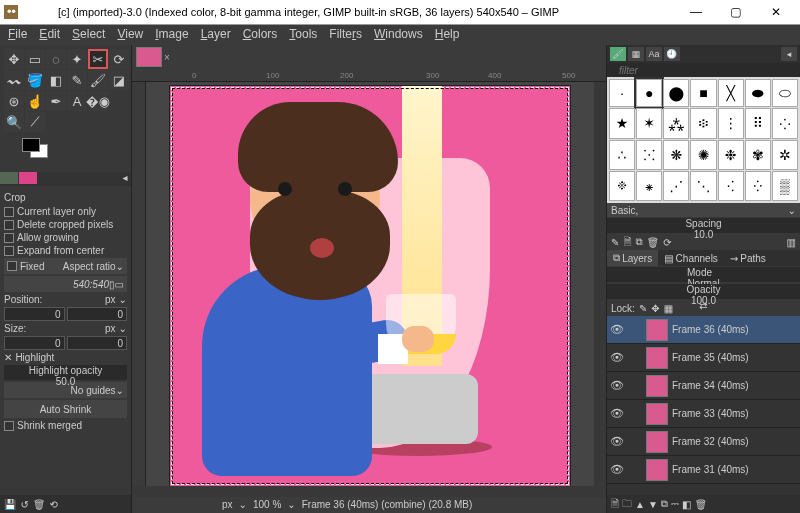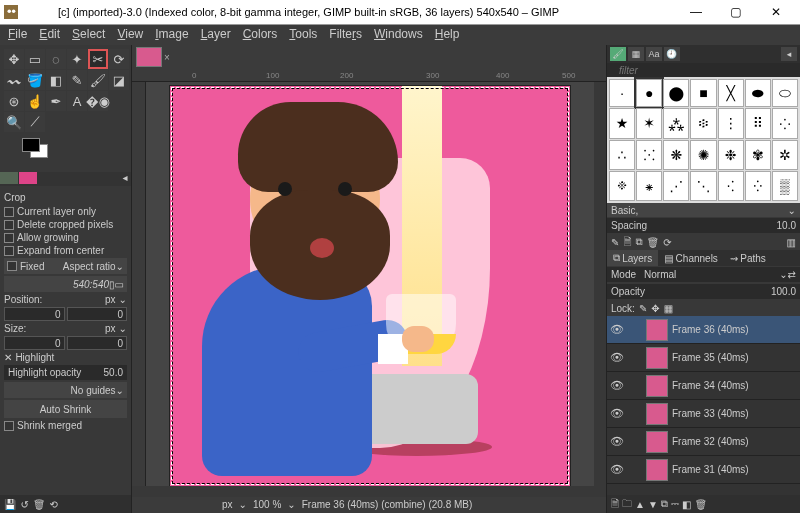--- a/index.html
+++ b/index.html
@@ -62,21 +62,21 @@
 .rd-tabs { height: 18px; background: #2f2f2f; display: flex; align-items: center; gap: 2px; padding: 0 3px; }
 .rd-tabs .t { width: 16px; height: 14px; background: #444; display: flex; align-items: center; justify-content: center; font-size: 9px; }
 .rd-tabs .t.on { background: #5a7; }
 .filter-in { height: 14px; background: #2a2a2a; padding: 0 12px; font-style: italic; color: #777; display: flex; align-items: center; }
 .brush-lbl { height: 14px; background: #444; padding: 0 4px; display: flex; align-items: center; font-style: italic; }
 .brush-grid { background: #ddd; padding: 2px; display: grid; grid-template-columns: repeat(7, 1fr); gap: 1px; height: 126px; overflow: hidden; }
 .brush { background: #fff; border: 1px solid #aaa; display: flex; align-items: center; justify-content: center; color: #000; font-size: 14px; }
 .brush.sel { outline: 2px solid #333; }
 .preset-row { height: 14px; background: #444; display: flex; align-items: center; padding: 0 4px; }
 .preset-row .flex { flex: 1; }
-.slider-row { height: 15px; background: #2a2a2a; display: flex; align-items: center; padding: 0 4px; margin: 1px 0; }
+.slider-row { height: 15px; background: #2a2a2a; display: flex; align-items: center; padding: 0 4px; margin: 1px 0; flex-direction: column; }
 .slider-row .lbl { flex: 1; }
 .icon-row { height: 16px; display: flex; align-items: center; gap: 4px; padding: 0 4px; font-size: 10px; }
 
 .layer-tabs { height: 16px; display: flex; background: #2f2f2f; }
 .layer-tabs .lt { padding: 2px 6px; cursor: pointer; display: flex; align-items: center; gap: 2px; }
 .layer-tabs .lt.on { background: #444; }
 .layer-list { flex: 1; overflow: hidden; background: #333; }
 .layer-item { height: 28px; display: flex; align-items: center; border-bottom: 1px solid #222; padding: 0 3px; gap: 4px; }
 .layer-item.active { background: #4a6; background: #3a5577; }
 .layer-item .eye { width: 14px; font-size: 11px; }
@@ -247,21 +247,21 @@
   <div class="canvas-area">
     <div class="imgtabs">
       <div class="imgtab"></div>
       <div class="imgtab-x">×</div>
     </div>
     <div class="ruler-h">
       <span class="tick" style="left:60px">0</span>
       <span class="tick" style="left:134px">100</span>
       <span class="tick" style="left:208px">200</span>
       <span class="tick" style="left:294px">300</span>
-      <span class="tick" style="left:364px">400</span>
+      <span class="tick" style="left:356px">400</span>
       <span class="tick" style="left:430px">500</span>
     </div>
     <div class="canvas-row">
       <div class="ruler-v"></div>
       <div class="viewport">
         <div class="image-frame">
           <div class="sci-bg"></div>
           <div class="ped-base"></div>
           <div class="bottle"></div>
           <div class="pedestal"></div>

